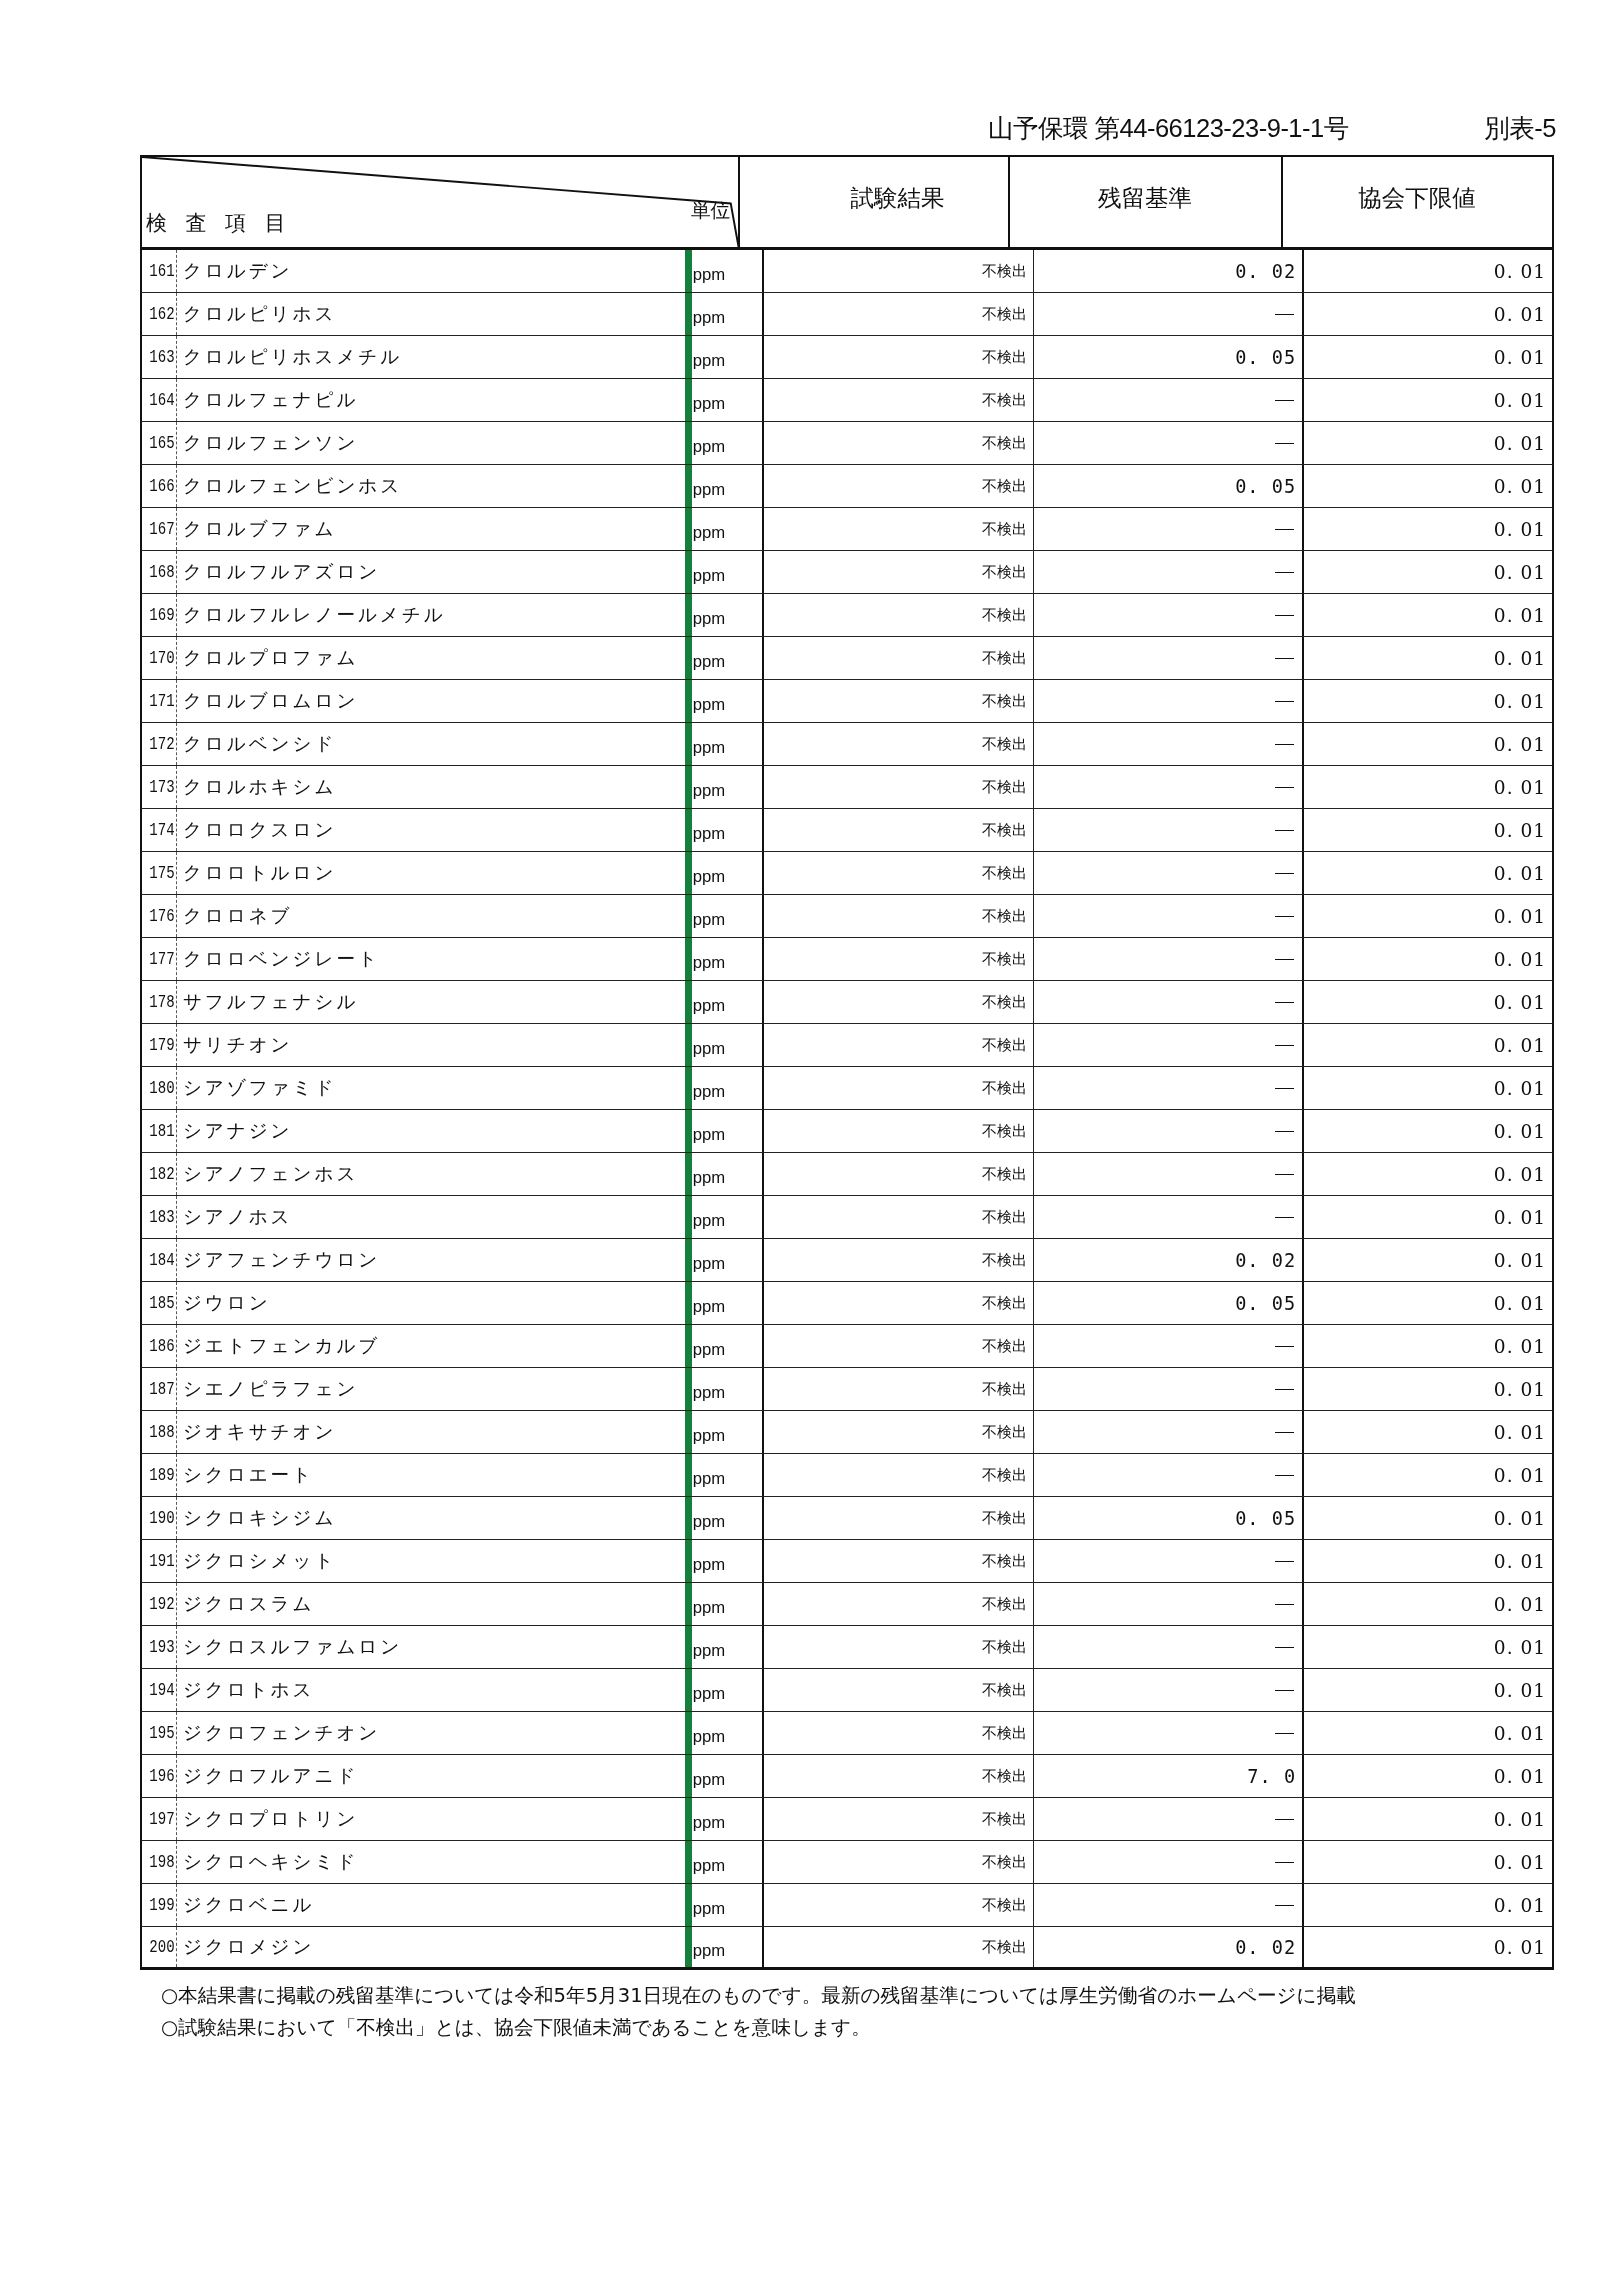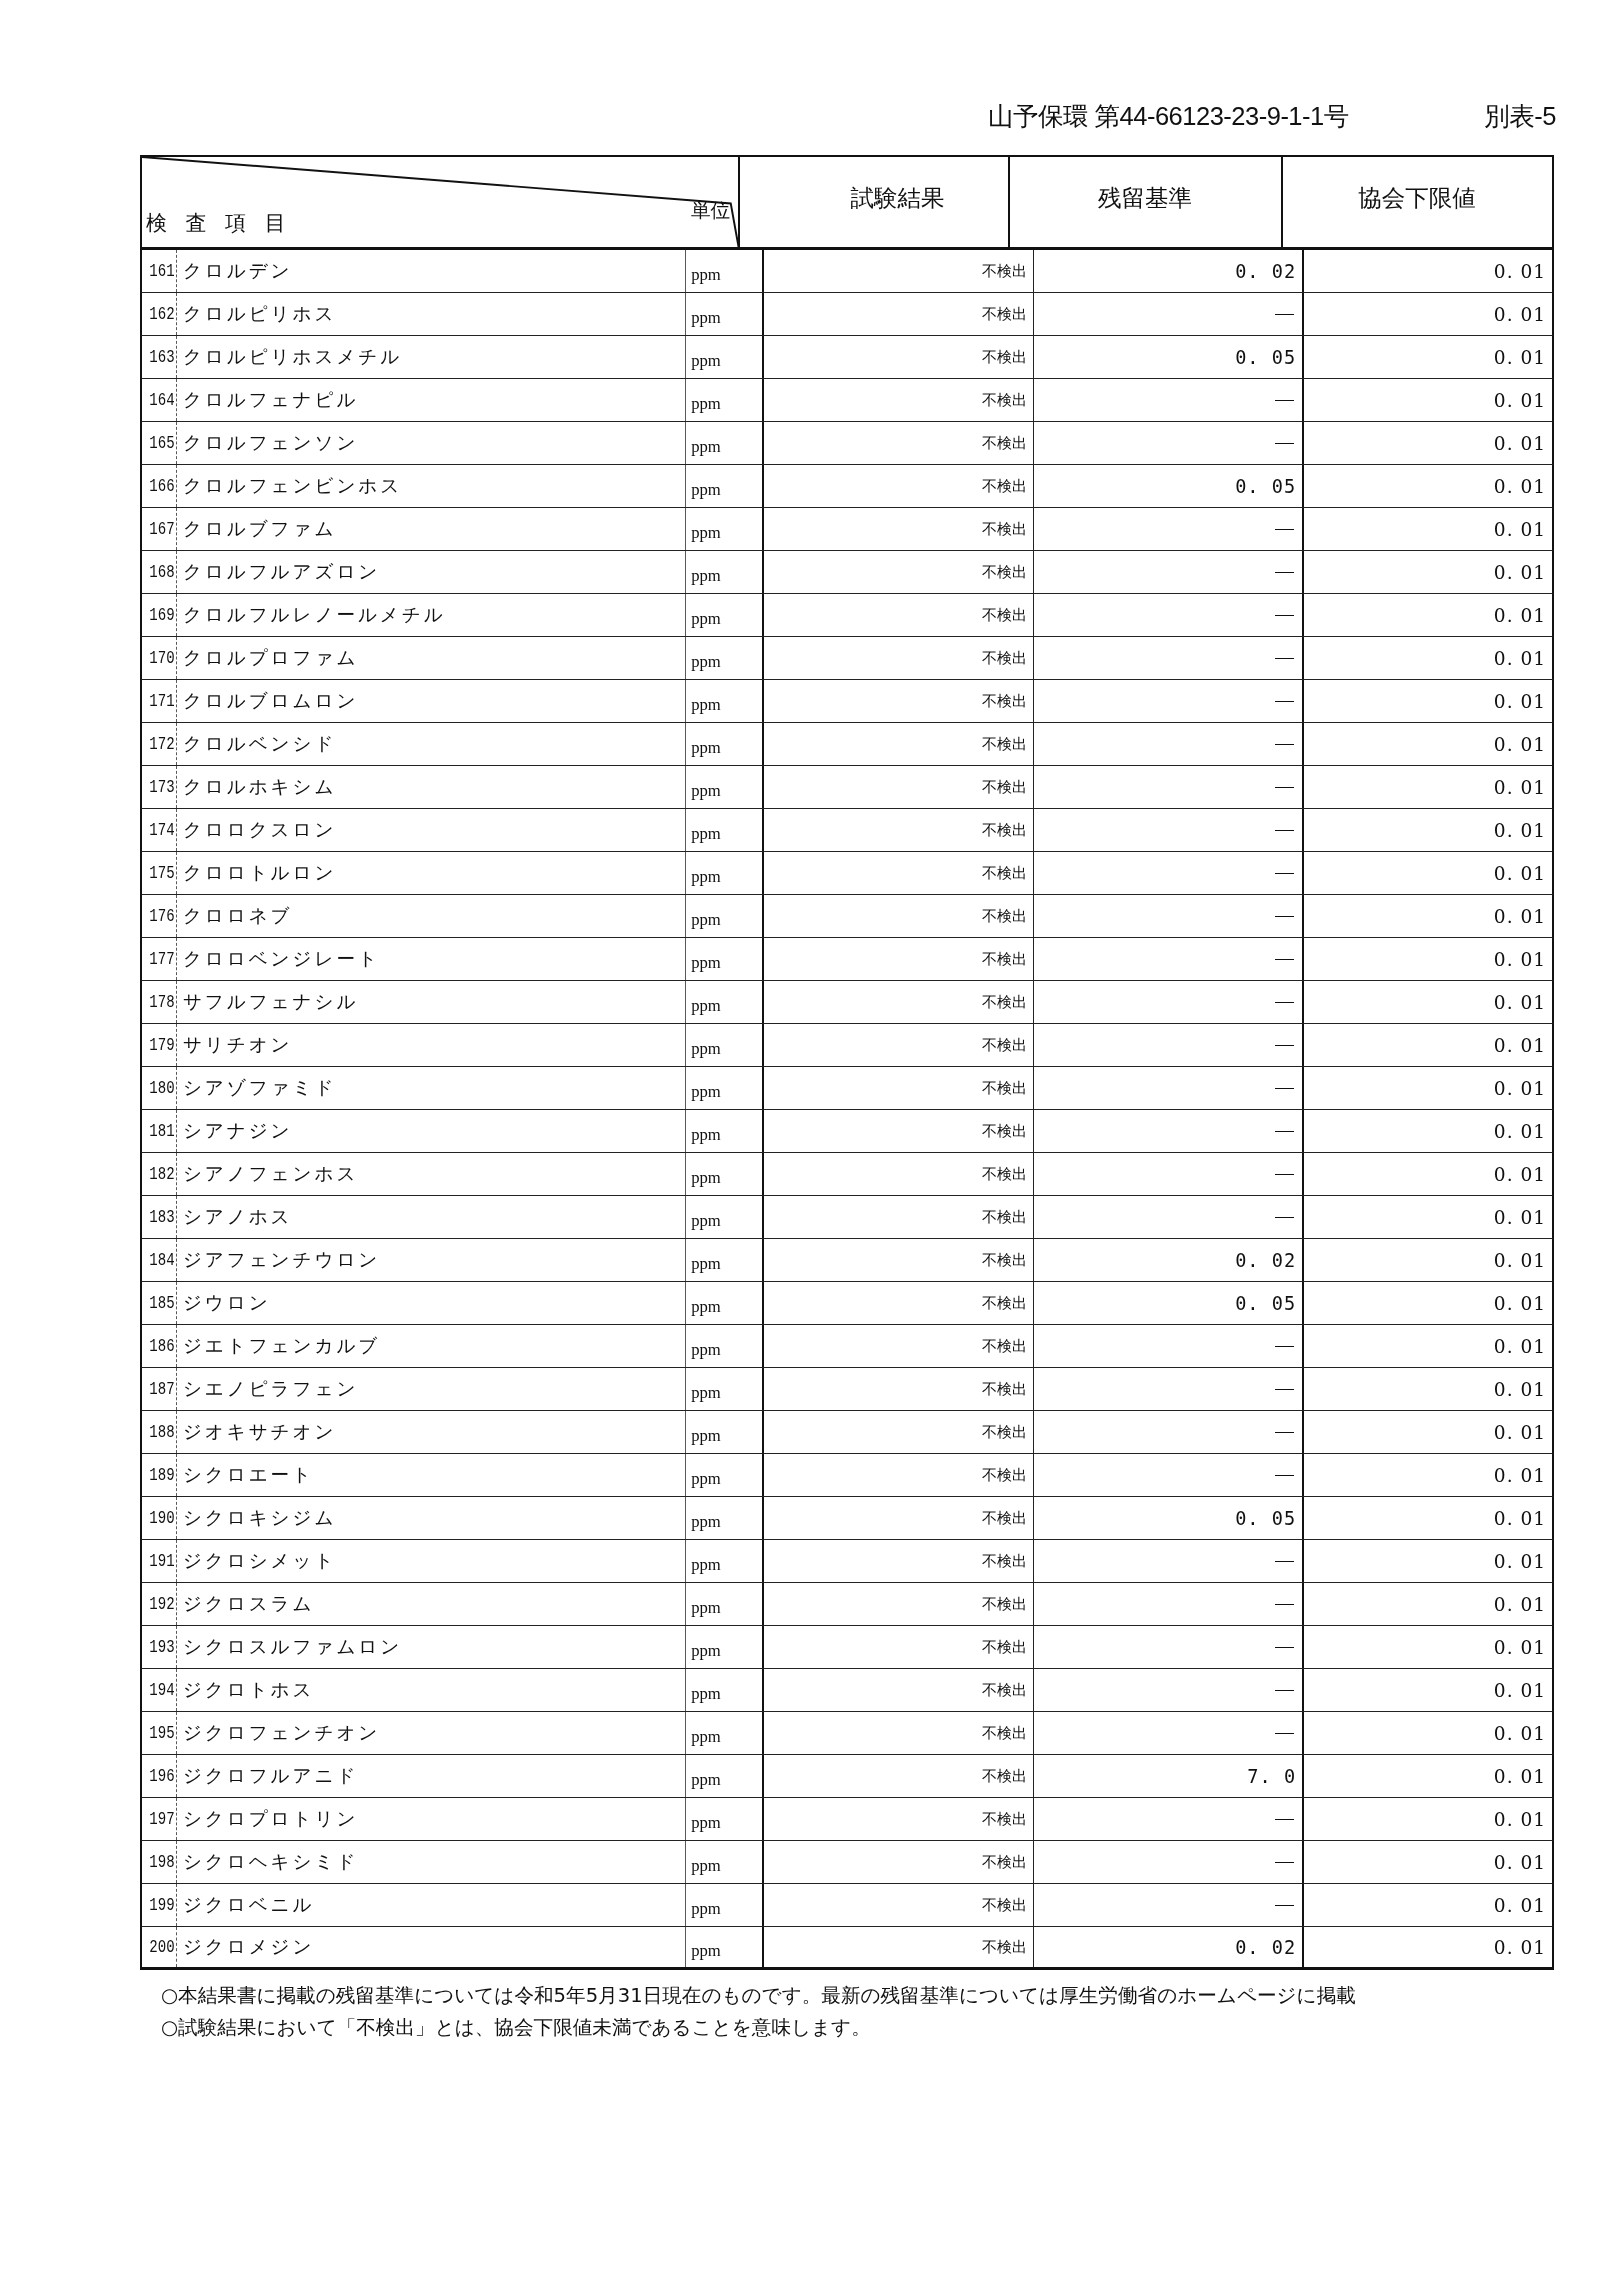--- a/index.html
+++ b/index.html
@@ -1,36 +1,36 @@
 <!DOCTYPE html>
 <html><head>
 <meta charset="utf-8">
 <style>
   html, body { margin: 0; padding: 0; background: #ffffff; }
   body { width: 1621px; height: 2294px; position: relative; overflow: hidden;
          font-family: "DejaVu Sans", "Liberation Sans", sans-serif; color: #111; }
-  .doc-ref { position: absolute; top: 100px; left: 988px; width: 568px; height: 33px;
+  .doc-ref { position: absolute; top: 112px; left: 988px; width: 568px; height: 33px;
              font-family: "Liberation Sans", "DejaVu Sans", sans-serif; font-size: 25.5px;
              display: flex; justify-content: space-between; align-items: center; letter-spacing: -0.5px; }
   .table { position: absolute; left: 140px; top: 155px; width: 1414px; }
   .thead { position: relative; height: 95px; border: 2.9px solid #111; border-bottom: 3.9px solid #111; box-sizing: border-box; }
   .thead .diag { position: absolute; left: 0; top: 0; width: 100%; height: 100%; pointer-events: none; }
   .h-item { position: absolute; left: 3.9px; top: 52px; font-size: 21px; letter-spacing: 18.6px; }
   .h-unit { position: absolute; left: 549px; top: 40px; font-size: 19.6px; }
   .h-col { position: absolute; top: 0; height: 100%; display: flex; align-items: center; justify-content: center;
            font-size: 23.5px; border-left: 2.9px solid #111; box-sizing: border-box; padding-bottom: 7.8px; }
   .row { display: flex; height: 43px; border-left: 2.9px solid #111; border-right: 2.9px solid #111;
          border-bottom: 1.5px solid #222; box-sizing: border-box; }
   .row:last-child { border-bottom: 3.9px solid #111; }
   .c { box-sizing: border-box; display: flex; align-items: center; height: 100%; }
   .c-no { width: 35px; justify-content: flex-end; font-family: "Liberation Sans Narrow", "Liberation Mono", monospace;
           font-size: 17.6px; padding-right: 2px; border-right: 1px dashed #333; transform: scaleX(0.8); transform-origin: right; }
   .c-name { width: 508px; padding-left: 5.9px; font-size: 18.6px; letter-spacing: 2.9px; }
-  .c-unit { width: 41px; justify-content: center; font-family: Liberation Serif, serif; font-size: 16.7px;
-            border-left: 1px solid #15803d; padding-top: 7.8px; }
+  .c-unit { width: 41px; justify-content: center; font-family: Liberation Sans, sans-serif; font-size: 16.7px;
+            border-left: 7px solid #15803d; padding-top: 7.8px; }
   .c-res { width: 271px; justify-content: flex-end; padding-right: 5.9px; font-size: 15px; border-left: 2.9px solid #111; margin-left: 36px; }
   .c-std { width: 271px; justify-content: flex-end; padding-right: 5.9px; font-family: "DejaVu Sans Mono", monospace;
            font-size: 18.6px; border-left: 1.5px solid #222; border-right: 2px solid #111; letter-spacing: 1px; }
   .c-lim { flex: 1; justify-content: flex-end; padding-right: 5.9px; font-family: "DejaVu Serif", serif;
            font-size: 18.6px; letter-spacing: 1px; }
   .dash { display: inline-block; width: 19.6px; height: 0; border-top: 1.5px solid #111; margin-right: 2px; }
   .notes { position: absolute; left: 140px; top: 1982px; font-size: 19.6px; line-height: 28px; margin-left: 21px; }
   .notes .n2 { padding-left: 26.5px; }
   .notes .n3 { margin-top: 3.9px; }
 </style>

